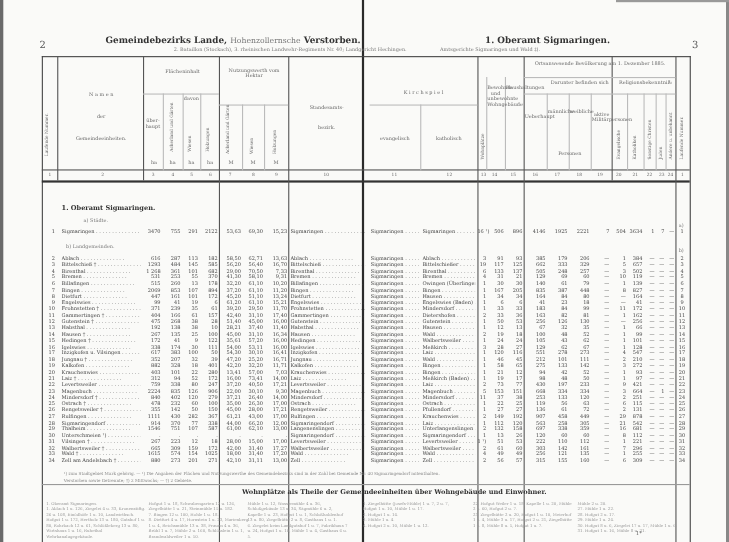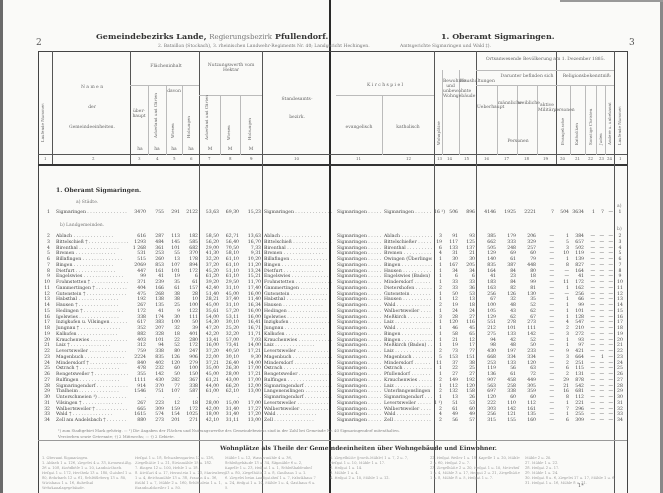--- a/index.html
+++ b/index.html
@@ -40,22 +40,22 @@
 <div class="page pg-right"></div>
 <div class="spine"></div>
 <div class="rightedge"></div>
 <div class="topline"></div>
 
 <div class="pagenum" style="left:36px;top:37px;">2</div>
 <div class="pagenum" style="left:629px;top:37px;">3</div>
 
 <div class="title" style="left:96px;top:31px;">
   <span>Gemeindebezirks Lande,</span>
-  <span class="reg">Regierungsbezirk</span>
-  <span>Pfullendorf.</span>
+  <span class="reg">Hohenzollernsche</span>
+  <span>Verstorben.</span>
 </div>
 <div class="title" style="left:441px;top:31px;">1. Oberamt Sigmaringen.</div>
 <div class="subtitle" style="left:158px;top:43px;">2. Bataillon (Stockach), 3. rheinischen Landwehr-Regiments Nr. 40; Landgericht Hechingen.</div>
 <div class="subtitle" style="left:400px;top:43px;">Amtsgerichte Sigmaringen und Wald ‡).</div>
 
 <div class="tbl" style="left:38px;top:51px;width:588px;height:466px;border-bottom:none;"></div>
 
 <div class="hline" style="left:38px;top:154px;width:589px;"></div>
 <div class="hthick" style="left:38px;top:164px;width:589px;"></div>
 

